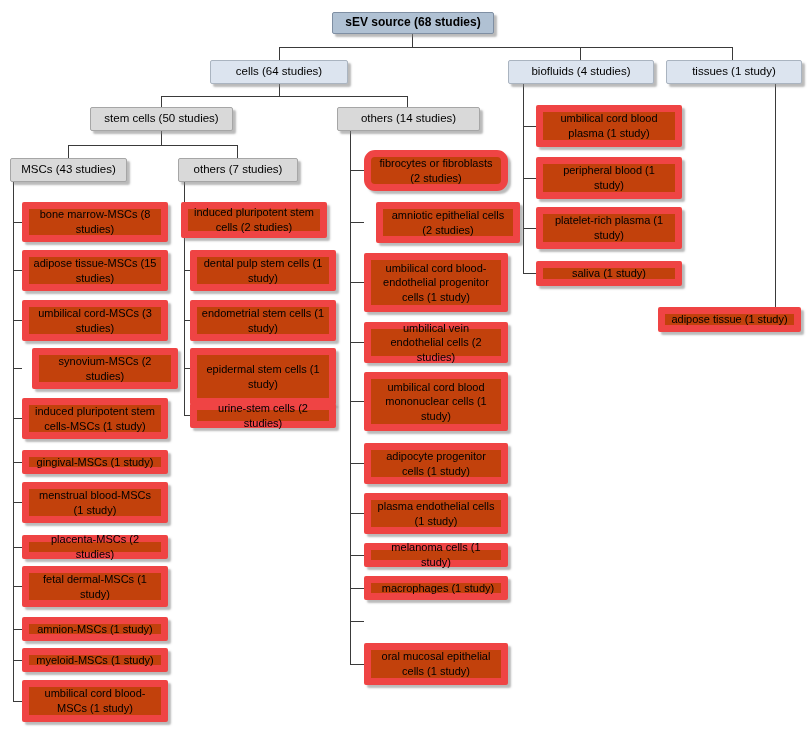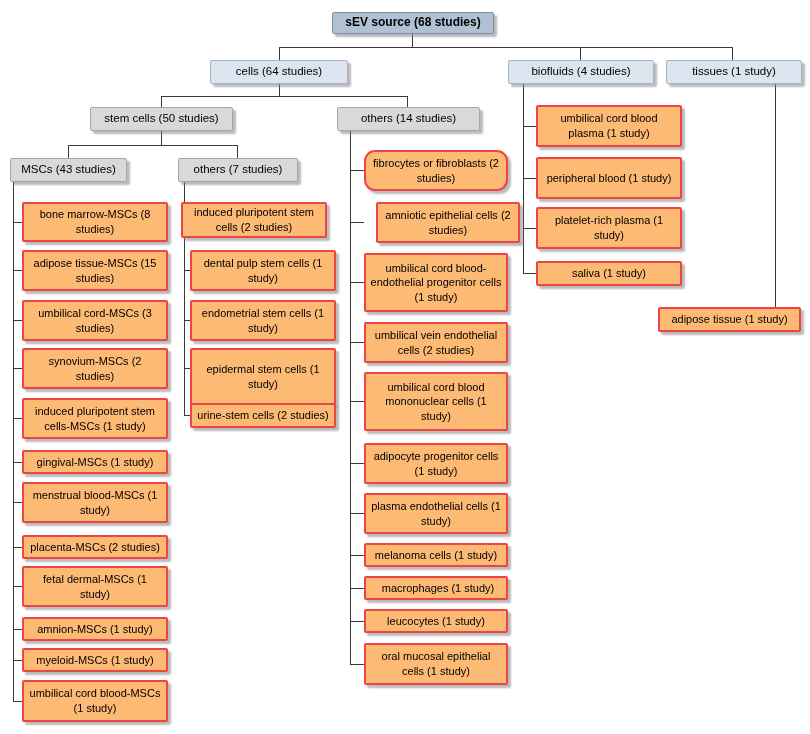--- a/index.html
+++ b/index.html
@@ -18,21 +18,21 @@
     box-sizing:border-box;
     padding:2px 4px;
     border-radius:2px;
     font-size:11px;
     line-height:1.32;
     box-shadow:3px 3px 2px rgba(130,130,130,0.55);
   }
   .lv0{background:#b0c1d3;border:1px solid #7f8fa3;font-weight:bold;font-size:12px;}
   .lv1{background:#dce4ef;border:1px solid #aab4c0;font-size:11.5px;}
   .lv2{background:#d9d9d9;border:1px solid #a6a6a6;font-size:11.5px;}
-  .leaf{background:#fdba74;border:2px solid #ef4444;}
+  .leaf{background:#c2410c;border:7px solid #ef4444;}
   .line{position:absolute;background:#3a3a3a;}
 </style>
 </head>
 <body>
 
 <div id="figure">
 
   <div class="line" style="left:412px;top:34px;width:1px;height:13px;"></div>
   <div class="line" style="left:279px;top:47px;width:454px;height:1px;"></div>
   <div class="line" style="left:279px;top:47px;width:1px;height:13px;"></div>
@@ -99,21 +99,21 @@
 
   <div class="box lv2" style="left:90px;top:107px;width:143px;height:24px;">stem cells (50 studies)</div>
   <div class="box lv2" style="left:337px;top:107px;width:143px;height:24px;">others (14 studies)</div>
 
   <div class="box lv2" style="left:10px;top:158px;width:117px;height:24px;">MSCs (43 studies)</div>
   <div class="box lv2" style="left:178px;top:158px;width:120px;height:24px;">others (7 studies)</div>
 
   <div class="box leaf" style="left:22px;top:202px;width:146px;height:40px;">bone marrow-MSCs (8 studies)</div>
   <div class="box leaf" style="left:22px;top:250px;width:146px;height:41px;">adipose tissue-MSCs (15 studies)</div>
   <div class="box leaf" style="left:22px;top:300px;width:146px;height:41px;">umbilical cord-MSCs (3 studies)</div>
-  <div class="box leaf" style="left:22px;top:348px;width:146px;height:41px;">synovium-MSCs (2 studies)</div>
+  <div class="box leaf" style="left:32px;top:348px;width:146px;height:41px;">synovium-MSCs (2 studies)</div>
   <div class="box leaf" style="left:22px;top:398px;width:146px;height:41px;">induced pluripotent stem cells-MSCs (1 study)</div>
   <div class="box leaf" style="left:22px;top:450px;width:146px;height:24px;">gingival-MSCs (1 study)</div>
   <div class="box leaf" style="left:22px;top:482px;width:146px;height:41px;">menstrual blood-MSCs (1 study)</div>
   <div class="box leaf" style="left:22px;top:535px;width:146px;height:24px;">placenta-MSCs (2 studies)</div>
   <div class="box leaf" style="left:22px;top:566px;width:146px;height:41px;">fetal dermal-MSCs (1 study)</div>
   <div class="box leaf" style="left:22px;top:617px;width:146px;height:24px;">amnion-MSCs (1 study)</div>
   <div class="box leaf" style="left:22px;top:648px;width:146px;height:24px;">myeloid-MSCs (1 study)</div>
   <div class="box leaf" style="left:22px;top:680px;width:146px;height:42px;">umbilical cord blood-MSCs (1 study)</div>
 
   <div class="box leaf" style="left:181px;top:202px;width:146px;height:36px;">induced pluripotent stem cells (2 studies)</div>
@@ -124,21 +124,20 @@
 
   <div class="box leaf" style="left:364px;top:150px;width:144px;height:41px;border-radius:11px;">fibrocytes or fibroblasts (2 studies)</div>
   <div class="box leaf" style="left:376px;top:202px;width:144px;height:41px;">amniotic epithelial cells (2 studies)</div>
   <div class="box leaf" style="left:364px;top:253px;width:144px;height:59px;">umbilical cord blood-endothelial progenitor cells (1 study)</div>
   <div class="box leaf" style="left:364px;top:322px;width:144px;height:41px;">umbilical vein endothelial cells (2 studies)</div>
   <div class="box leaf" style="left:364px;top:372px;width:144px;height:59px;">umbilical cord blood mononuclear cells (1 study)</div>
   <div class="box leaf" style="left:364px;top:443px;width:144px;height:41px;">adipocyte progenitor cells (1 study)</div>
   <div class="box leaf" style="left:364px;top:493px;width:144px;height:41px;">plasma endothelial cells (1 study)</div>
   <div class="box leaf" style="left:364px;top:543px;width:144px;height:24px;">melanoma cells (1 study)</div>
   <div class="box leaf" style="left:364px;top:576px;width:144px;height:24px;padding-left:8px;">macrophages (1 study)</div>
-  <div class="box leaf" style="left:364px;top:609px;width:144px;height:24px;">leucocytes (1 study)</div>
   <div class="box leaf" style="left:364px;top:643px;width:144px;height:42px;">oral mucosal epithelial cells (1 study)</div>
 
   <div class="box leaf" style="left:536px;top:105px;width:146px;height:42px;">umbilical cord blood plasma (1 study)</div>
   <div class="box leaf" style="left:536px;top:157px;width:146px;height:42px;">peripheral blood (1 study)</div>
   <div class="box leaf" style="left:536px;top:207px;width:146px;height:42px;">platelet-rich plasma (1 study)</div>
   <div class="box leaf" style="left:536px;top:261px;width:146px;height:25px;">saliva (1 study)</div>
 
   <div class="box leaf" style="left:658px;top:307px;width:143px;height:25px;">adipose tissue (1 study)</div>
 
 </div>

